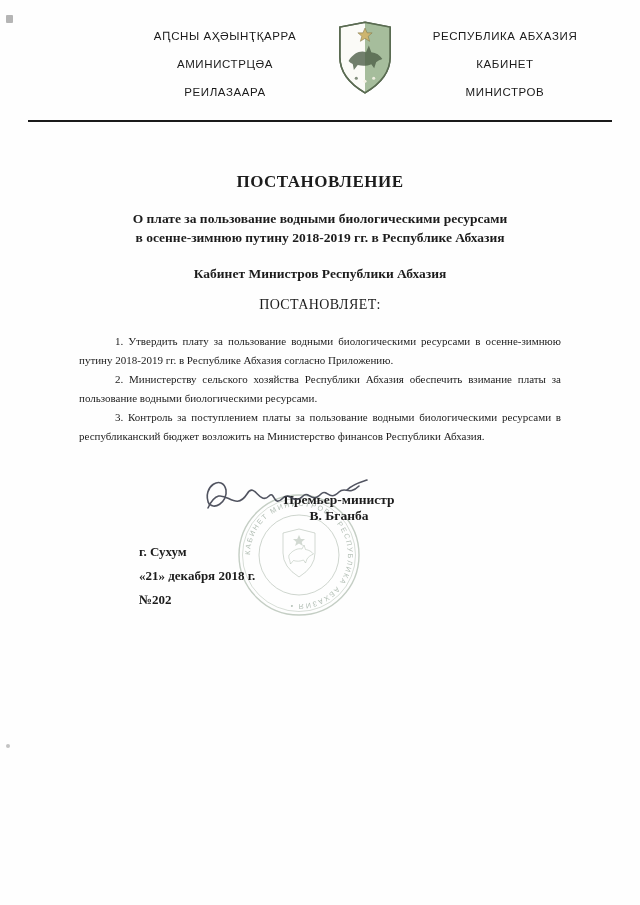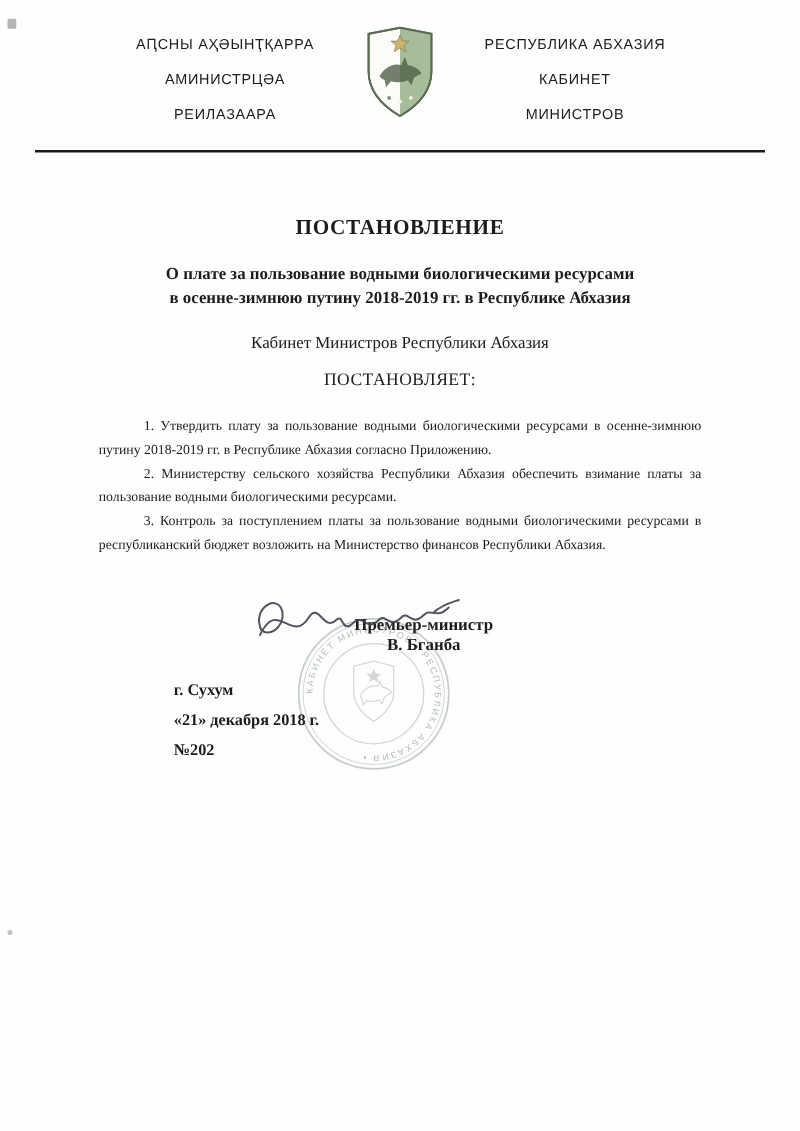--- a/index.html
+++ b/index.html
@@ -8,21 +8,21 @@
     width:640px;height:905px;
     background:#fefefe;
     color:#1c1c1c;
     font-family:"Liberation Serif", serif;
     overflow:hidden;
     margin:0 auto;
   }
   
   .header{
     display:flex;
-    justify-content:center;
+    justify-content:flex-end;
     align-items:flex-start;
     padding:16px 30px 0 30px;
   }
   .header-col{
     width:210px;
     text-align:center;
     font-family:"Liberation Sans", sans-serif;
     font-size:11.5px;
     letter-spacing:.6px;
     line-height:28px;
@@ -50,21 +50,21 @@
   .doc-subject{
     margin-top:17px;
     text-align:center;
     font-weight:bold;
     font-size:13.5px;
     line-height:19px;
   }
   .issuer{
     margin-top:19px;
     text-align:center;
-    font-weight:normal;
+    font-weight:bold;
     font-size:13.5px;
   }
   .resolves{
     margin-top:15px;
     text-align:center;
     font-weight:normal;
     font-size:14px;
     letter-spacing:.4px;
   }
   .paragraphs{

